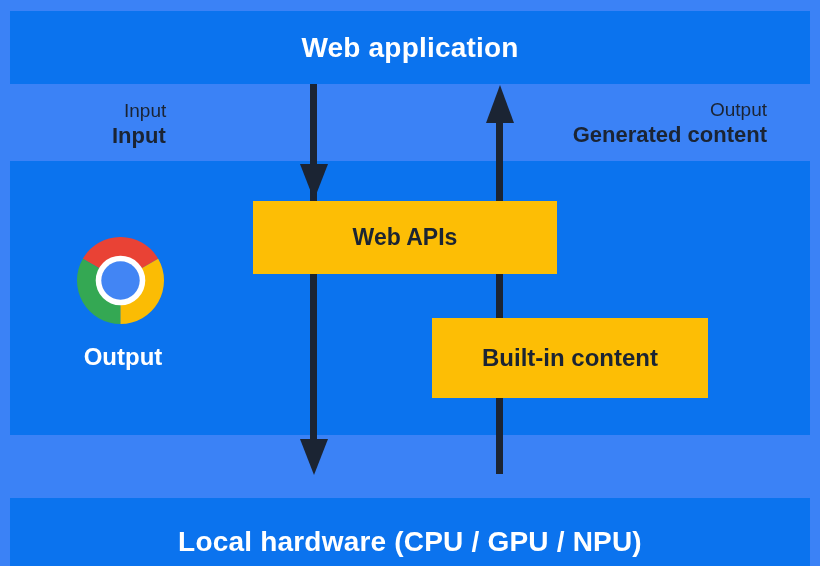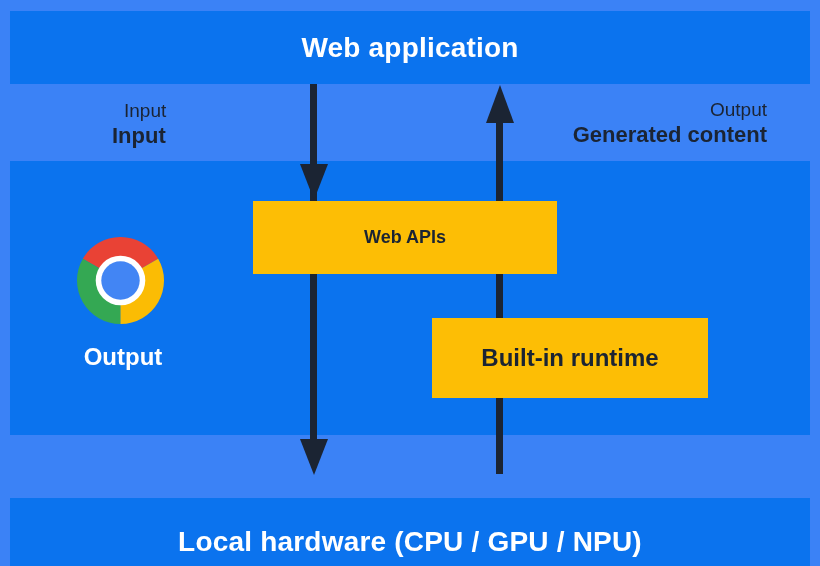--- a/index.html
+++ b/index.html
@@ -27,21 +27,21 @@
   .arrow-line{position:absolute;width:7px;background:var(--navy);z-index:1;}
   .down-line{left:310px;top:84px;height:361px;}
   .up-line{left:496px;top:122px;height:352px;}
   .arrowhead{position:absolute;width:0;height:0;z-index:1;}
   .head-down{border-left:14px solid transparent;border-right:14px solid transparent;border-top:36px solid var(--navy);}
   .head-down-mid{left:300px;top:164px;}
   .head-down-bottom{left:300px;top:439px;}
   .head-up{left:486px;top:85px;border-left:14px solid transparent;border-right:14px solid transparent;border-bottom:38px solid var(--navy);}
 
   .ybox{position:absolute;background:var(--yellow);color:var(--navy);display:flex;flex-direction:column;align-items:center;justify-content:center;z-index:2;text-align:center;}
-  .ybox-webapis{left:253px;top:201px;width:304px;height:73px;font-size:18px;font-weight:bold;}
+  .ybox-webapis{left:253px;top:201px;width:304px;height:73px;font-size:23px;font-weight:bold;}
   .ybox-builtin{left:432px;top:318px;width:276px;height:80px;font-size:24px;font-weight:bold;line-height:32px;}
 
   .chrome-logo{position:absolute;left:77px;top:237px;width:87px;height:87px;z-index:2;}
   .browser-label{position:absolute;left:40px;top:343px;width:166px;text-align:center;color:var(--white);font-size:24px;font-weight:bold;z-index:2;}
 </style>
 </head>
 <body>
 
 <div class="canvas">
 
@@ -63,21 +63,21 @@
   <div class="arrow-line down-line"></div>
   <div class="arrowhead head-down head-down-mid"></div>
   <div class="arrowhead head-down head-down-bottom"></div>
   <div class="arrow-line up-line"></div>
   <div class="arrowhead head-up"></div>
 
   <div class="ybox ybox-webapis">
     <span>Web APIs</span>
   </div>
   <div class="ybox ybox-builtin">
-    <span>Built-in runtime</span>
+    <span>Built-in content</span>
   </div>
 
   <svg class="chrome-logo" viewBox="0 0 86 86" aria-hidden="true">
     <path d="M43,43 L80.24,21.5 A43,43 0 0 0 5.76,21.5 Z" fill="var(--chrome-red)"></path>
     <path d="M43,43 L5.76,21.5 A43,43 0 0 0 43,86 Z" fill="var(--chrome-green)"></path>
     <path d="M43,43 L43,86 A43,43 0 0 0 80.24,21.5 Z" fill="var(--chrome-yellow)"></path>
     <circle cx="43" cy="43" r="24.5" fill="#ffffff"></circle>
     <circle cx="43" cy="43" r="19" fill="var(--chrome-blue)"></circle>
   </svg>
   <div class="browser-label">Output</div>

